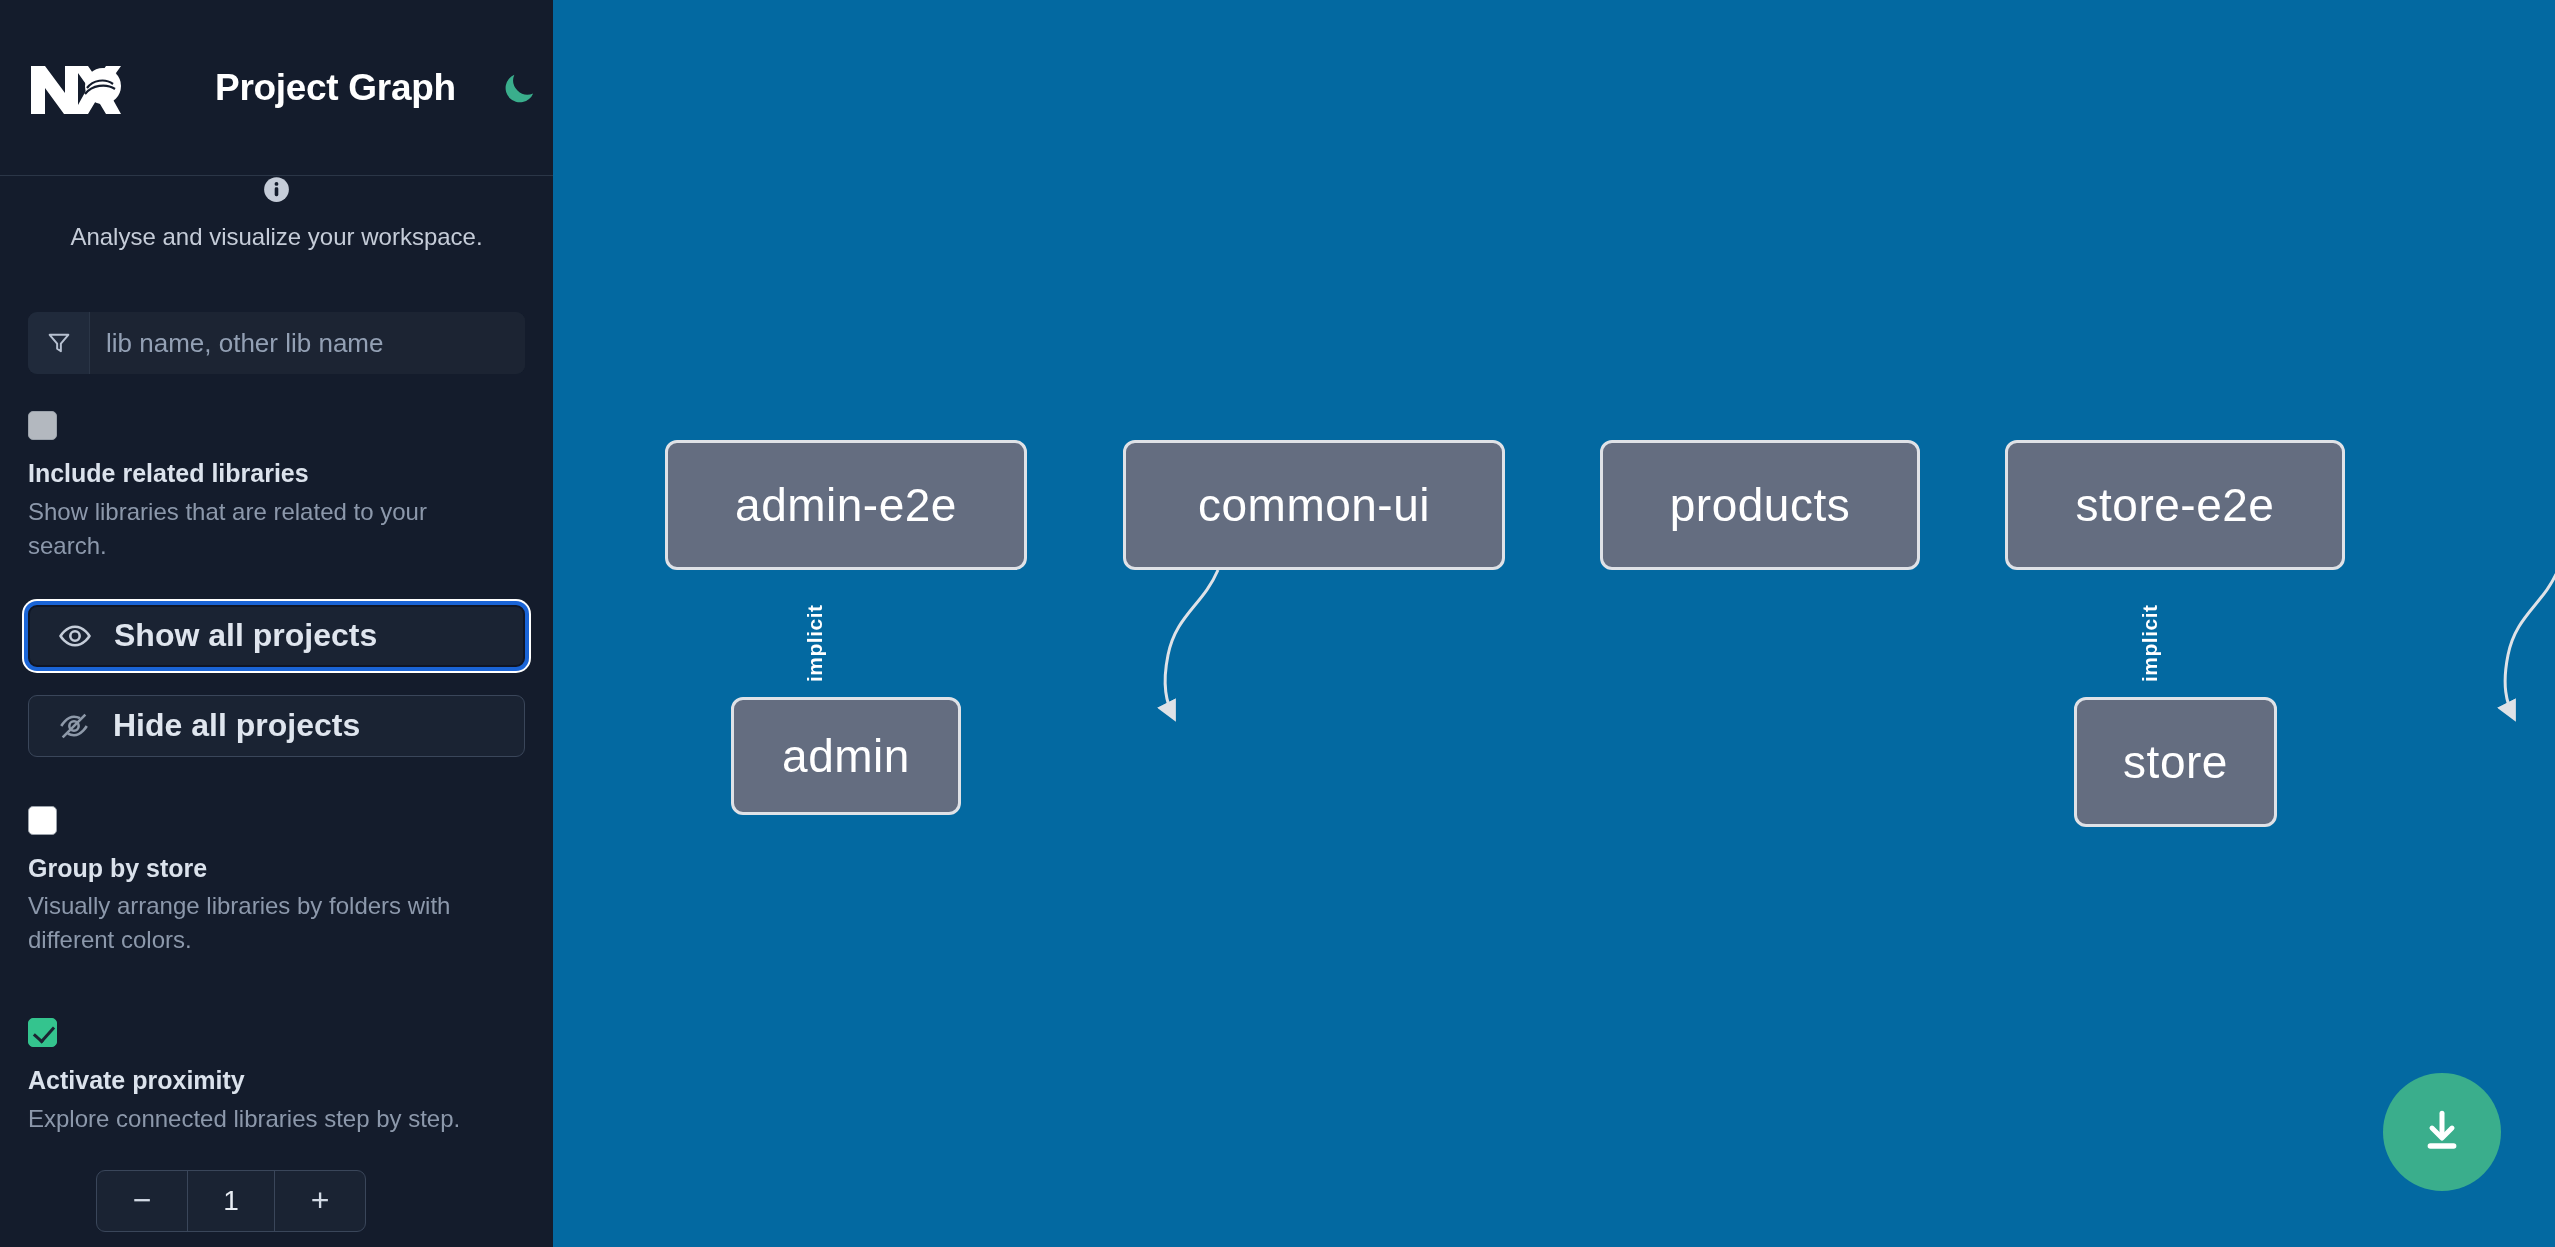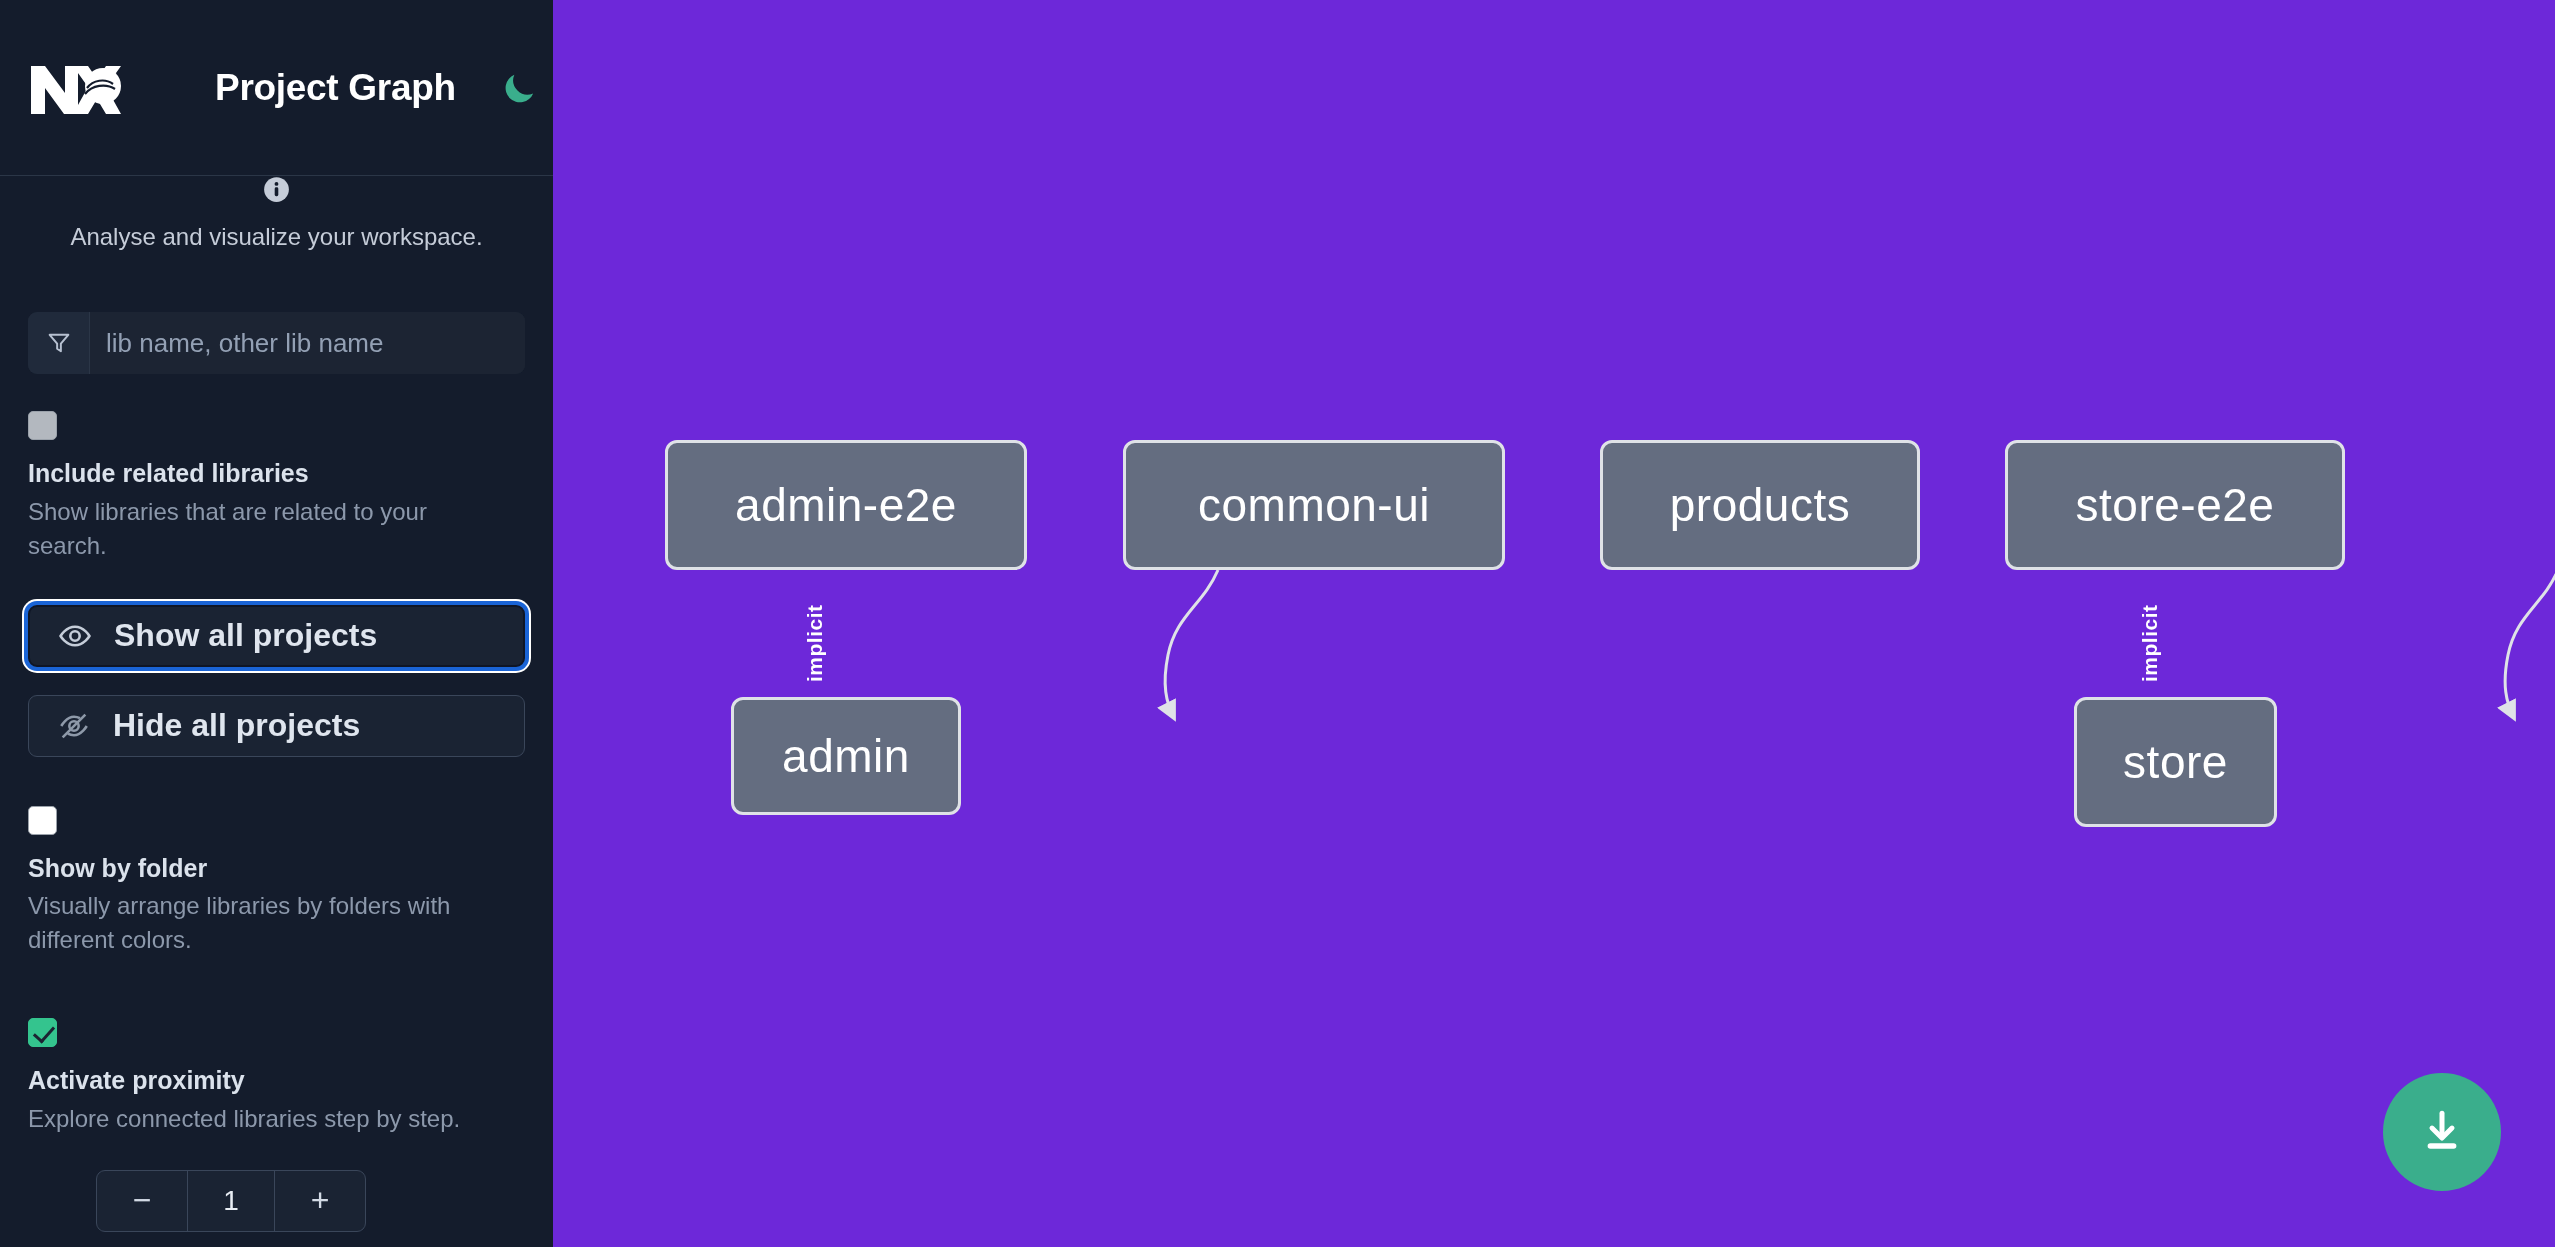--- a/index.html
+++ b/index.html
@@ -150,21 +150,21 @@
     display: flex; align-items: center; justify-content: center;
     color: #e8edf4; font-size: 28px;
     border-left: 1px solid #3a465a;
     border-right: 1px solid #3a465a;
   }
 
   
   .graph {
     position: relative;
     flex: 1;
-    background: #6d28d9;
+    background: #0369a1;
     overflow: hidden;
   }
   .node {
     position: absolute;
     background: #646d80;
     border: 3px solid #dfe2e7;
     border-radius: 12px;
     display: flex; align-items: center; justify-content: center;
     color: #ffffff;
     font-size: 46px;
@@ -274,21 +274,21 @@
             </svg>
           </span>
           <span>Hide all projects</span>
         </div>
 
         <div class="check-block" style="margin-top:44px;">
           <div class="check-col">
             <span class="cbox white"></span>
           </div>
           <div class="check-body">
-            <div class="check-label">Show by folder</div>
+            <div class="check-label">Group by store</div>
             <div class="check-desc">Visually arrange libraries by folders with different colors.</div>
           </div>
         </div>
 
         <div class="check-block" style="margin-top:56px;">
           <div class="check-col">
             <span class="cbox green"></span>
           </div>
           <div class="check-body">
             <div class="check-label">Activate proximity</div>

